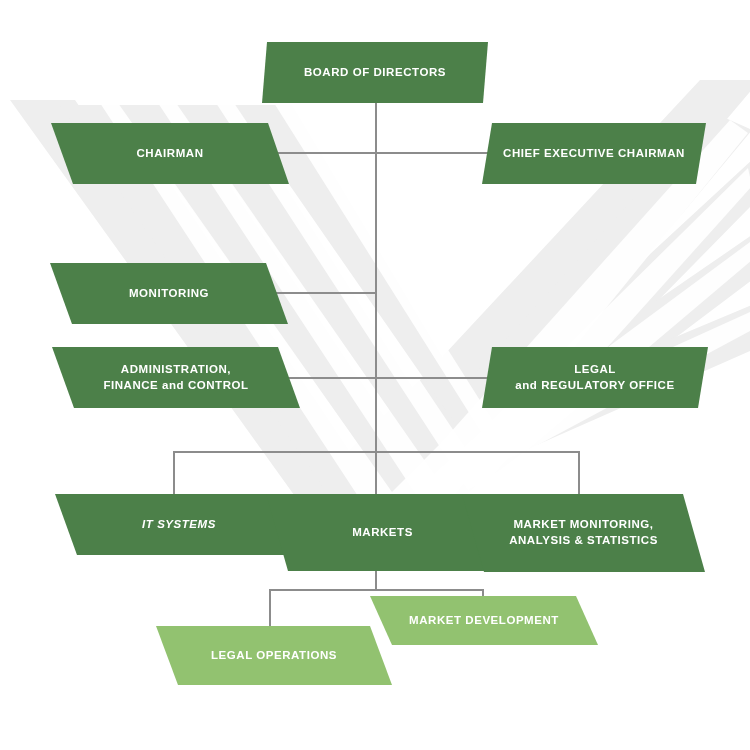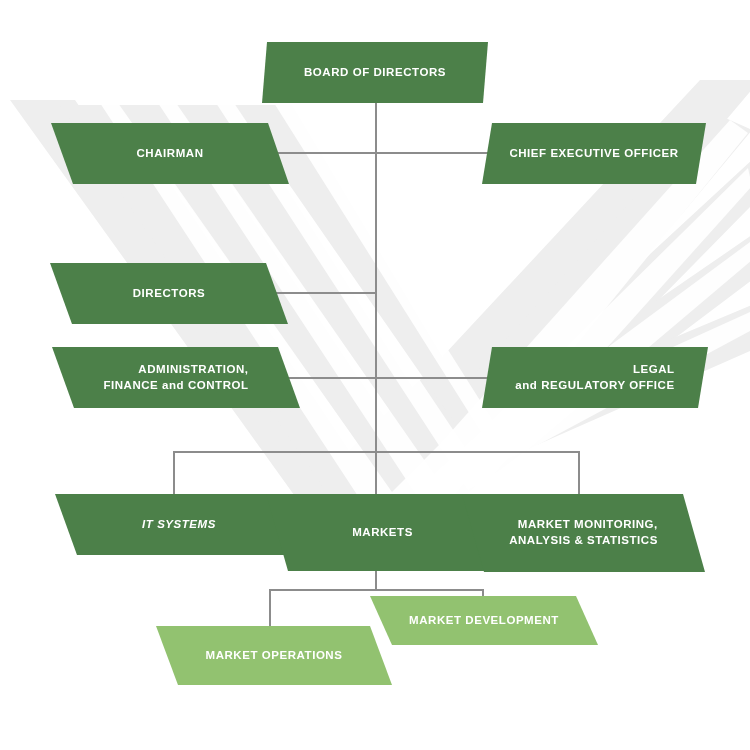--- a/index.html
+++ b/index.html
@@ -44,21 +44,21 @@
     z-index: 2;
     display: flex;
     align-items: center;
     justify-content: center;
     box-sizing: border-box;
     color: #ffffff;
     font-weight: bold;
     font-size: 11.5px;
     letter-spacing: 0.55px;
     line-height: 1.35;
-    text-align: right;
+    text-align: center;
     -webkit-font-smoothing: antialiased;
   }
   .node .shape {
     position: absolute;
     left: 0;
     top: 0;
     width: 100%;
     height: 100%;
     z-index: -1;
   }
@@ -137,28 +137,28 @@
     <svg class="shape" viewBox="0 0 238 61" preserveAspectRatio="none" xmlns="http://www.w3.org/2000/svg">
       <polygon points="0,0 217,0 238,61 22,61" fill="#4c8049"></polygon>
     </svg>
     <span class="node-label">CHAIRMAN</span>
   </div>
 
   <div class="node dark" style="left:482px; top:123px; width:224px; height:61px;">
     <svg class="shape" viewBox="0 0 224 61" preserveAspectRatio="none" xmlns="http://www.w3.org/2000/svg">
       <polygon points="10,0 224,0 214,61 0,61" fill="#4c8049"></polygon>
     </svg>
-    <span class="node-label">CHIEF EXECUTIVE OFFICER</span>
+    <span class="node-label">CHIEF EXECUTIVE CHAIRMAN</span>
   </div>
 
   <div class="node dark" style="left:50px; top:263px; width:238px; height:61px;">
     <svg class="shape" viewBox="0 0 238 61" preserveAspectRatio="none" xmlns="http://www.w3.org/2000/svg">
       <polygon points="0,0 216,0 238,61 22,61" fill="#4c8049"></polygon>
     </svg>
-    <span class="node-label">DIRECTORS</span>
+    <span class="node-label">MONITORING</span>
   </div>
 
   <div class="node dark" style="left:482px; top:347px; width:226px; height:61px;">
     <svg class="shape" viewBox="0 0 226 61" preserveAspectRatio="none" xmlns="http://www.w3.org/2000/svg">
       <polygon points="10,0 226,0 216,61 0,61" fill="#4c8049"></polygon>
     </svg>
     <span class="node-label">LEGAL
 and REGULATORY OFFICE</span>
   </div>
 
@@ -189,21 +189,21 @@
       <polygon points="0,0 221,0 243,61 22,61" fill="#4c8049"></polygon>
     </svg>
     <span class="node-label">MARKET MONITORING,
 ANALYSIS &amp; STATISTICS</span>
   </div>
 
   <div class="node light" style="left:156px; top:626px; width:236px; height:59px;">
     <svg class="shape" viewBox="0 0 236 59" preserveAspectRatio="none" xmlns="http://www.w3.org/2000/svg">
       <polygon points="0,0 214,0 236,59 22,59" fill="#92c270"></polygon>
     </svg>
-    <span class="node-label">MARKET OPERATIONS</span>
+    <span class="node-label">LEGAL OPERATIONS</span>
   </div>
 
   <div class="node light" style="left:370px; top:596px; width:228px; height:49px;">
     <svg class="shape" viewBox="0 0 228 59" preserveAspectRatio="none" xmlns="http://www.w3.org/2000/svg">
       <polygon points="0,0 206,0 228,59 22,59" fill="#92c270"></polygon>
     </svg>
     <span class="node-label">MARKET DEVELOPMENT</span>
   </div>
 
 </div>

